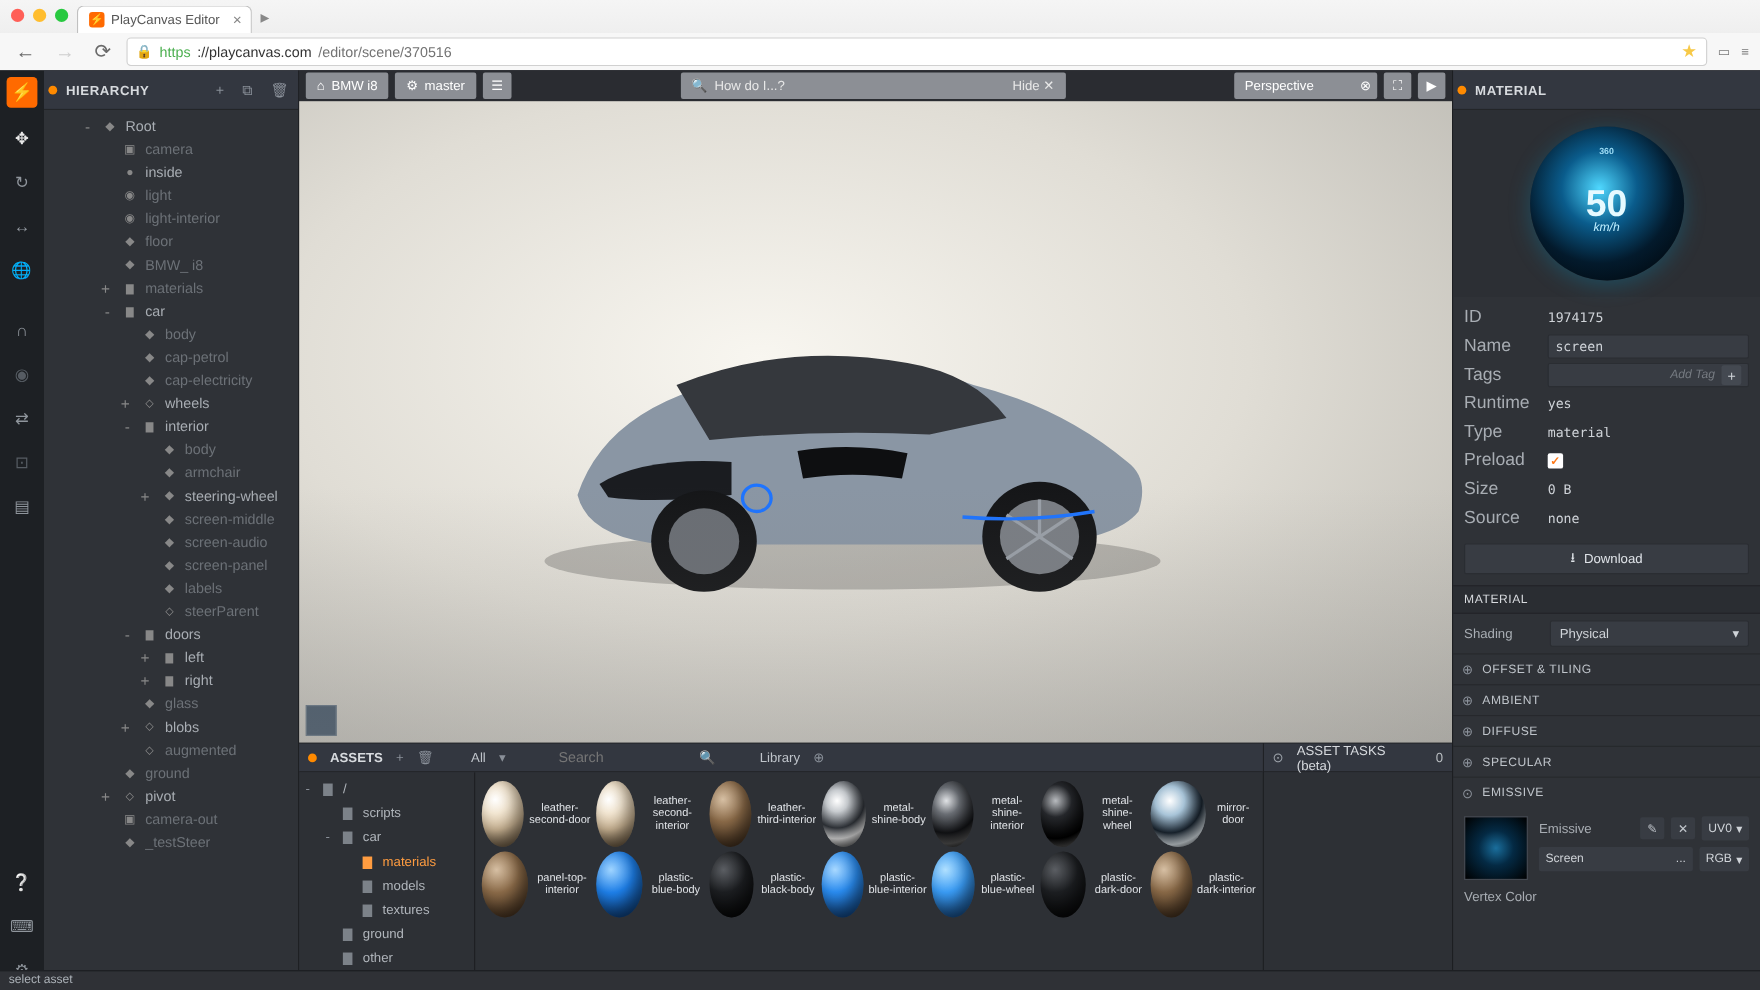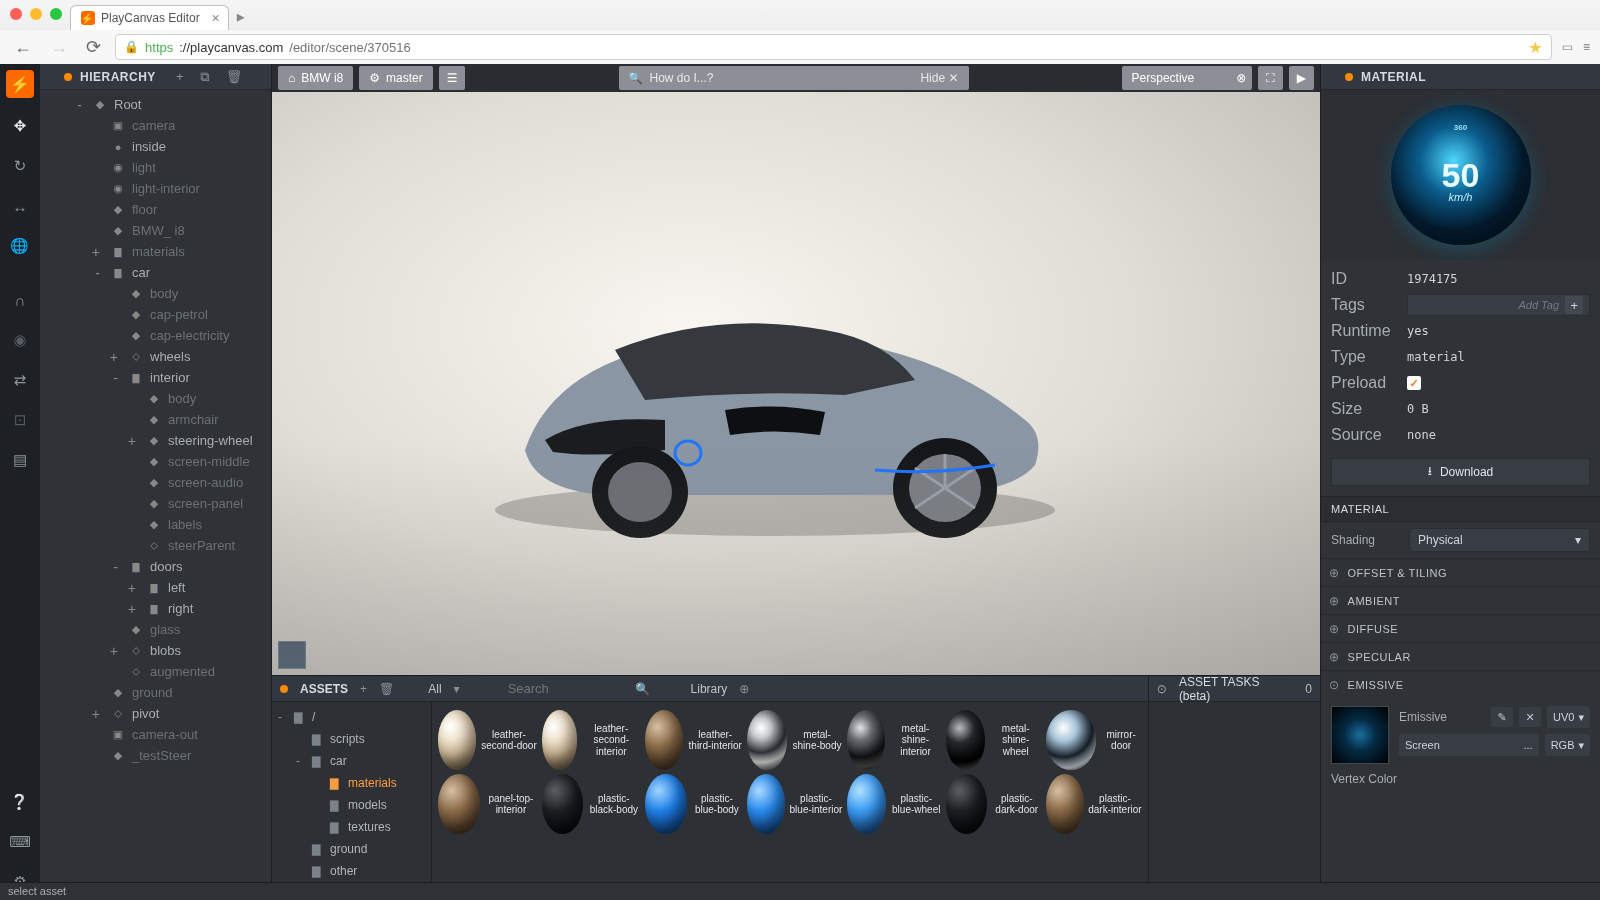--- a/index.html
+++ b/index.html
@@ -30,21 +30,21 @@
 .rail { width:40px; background:#1d2024; display:flex; flex-direction:column; align-items:center; padding-top:6px; gap:4px; }
 .rail .logo { width:28px; height:28px; background:#ff6a00; border-radius:4px; display:flex; align-items:center; justify-content:center; color:#fff; font-weight:bold; margin-bottom:6px; font-size:16px; }
 .rail-btn { width:36px; height:36px; display:flex; align-items:center; justify-content:center; color:#8f959c; font-size:15px; border-radius:4px; }
 .rail-btn.active { color:#e8e8e8; }
 .rail-spacer { flex:1; }
 
 .status-bar { position:absolute; bottom:0; left:0; right:0; height:18px; background:#2f3136; color:#aab0b6; font-size:11px; padding:2px 8px; border-top:1px solid #1a1c20; }
 
 
 .panel { background:#2f3237; display:flex; flex-direction:column; }
-.panel-header { height:26px; background:#333740; display:flex; align-items:center; padding:0 24px; font-size:12px; letter-spacing:0.5px; color:#d7dade; gap:8px; border-bottom:1px solid #232528; }
+.panel-header { height:36px; background:#333740; display:flex; align-items:center; padding:0 4px; font-size:12px; letter-spacing:0.5px; color:#d7dade; gap:8px; border-bottom:1px solid #232528; }
 .panel-header .bullet { width:8px; height:8px; border-radius:50%; background:#ff8a00; display:inline-block; }
 .panel-header .spacer { flex:1; }
 .panel-header .hdr-btn { color:#8a9099; font-size:13px; padding:0 4px; }
 
 .hierarchy { width:232px; border-right:1px solid #1d1f22; }
 .tree { overflow-y:auto; flex:1; padding:4px 0 20px; }
 .tree-row { display:flex; align-items:center; height:21px; padding-right:8px; color:#a8adb3; font-size:13px; position:relative; }
 .tree-row.dim { color:#6c7177; }
 .tree-row .dash { position:absolute; left:0; width:46px; display:flex; justify-content:flex-end; padding-right:4px; color:#888; font-size:14px; }
 .tree-row .ico { width:16px; text-align:center; font-size:11px; color:#888; margin-right:6px; }
@@ -467,26 +467,26 @@
               </div>
               <div class="asset-item">
                 <div class="mat-ball" style="background: radial-gradient(circle at 35% 30%, rgb(255, 255, 255) 0%, rgb(168, 196, 216) 25%, rgb(26, 37, 48) 55%, rgb(223, 232, 238) 75%, rgb(5, 6, 8) 100%);"></div>
                 <div class="nm">mirror-door</div>
               </div>
               <div class="asset-item">
                 <div class="mat-ball" style="background: radial-gradient(circle at 32% 28%, rgb(214, 191, 163) 0%, rgb(138, 106, 72) 40%, rgb(46, 31, 18) 100%);"></div>
                 <div class="nm">panel-top-interior</div>
               </div>
               <div class="asset-item">
+                <div class="mat-ball" style="background: radial-gradient(circle at 32% 28%, rgb(159, 212, 255) 0%, rgb(30, 127, 232) 40%, rgb(8, 43, 88) 100%);"></div>
+                <div class="nm">plastic-blue-body</div>
+              </div>
+              <div class="asset-item">
                 <div class="mat-ball" style="background: radial-gradient(circle at 32% 28%, rgb(91, 94, 99) 0%, rgb(28, 30, 33) 40%, rgb(0, 0, 0) 100%);"></div>
                 <div class="nm">plastic-black-body</div>
-              </div>
-              <div class="asset-item">
-                <div class="mat-ball" style="background: radial-gradient(circle at 32% 28%, rgb(159, 212, 255) 0%, rgb(30, 127, 232) 40%, rgb(8, 43, 88) 100%);"></div>
-                <div class="nm">plastic-blue-body</div>
               </div>
               <div class="asset-item">
                 <div class="mat-ball" style="background: radial-gradient(circle at 32% 28%, rgb(168, 216, 255) 0%, rgb(42, 140, 240) 40%, rgb(10, 48, 96) 100%);"></div>
                 <div class="nm">plastic-blue-interior</div>
               </div>
               <div class="asset-item">
                 <div class="mat-ball" style="background: radial-gradient(circle at 32% 28%, rgb(176, 224, 255) 0%, rgb(58, 156, 245) 40%, rgb(12, 53, 101) 100%);"></div>
                 <div class="nm">plastic-blue-wheel</div>
               </div>
               <div class="asset-item">
@@ -520,20 +520,24 @@
       <div class="mat-sphere">
         <span class="top">360</span>
         <span>50</span>
         <span class="sub">km/h</span>
       </div>
     </div>
     <div class="prop-grid">
       <div class="prop-row">
           <span class="k">ID</span>
           <span class="v">1974175</span>
+        </div>
+      <div class="prop-row">
+          <span class="k">Name</span>
+          <input class="v" value="screen" style="">
         </div>
       <div class="prop-row">
           <span class="k">Tags</span>
         <div class="tag-input">
           <span>Add Tag</span>
           <span class="plus">+</span>
         </div>
       </div>
       <div class="prop-row">
           <span class="k">Runtime</span>

